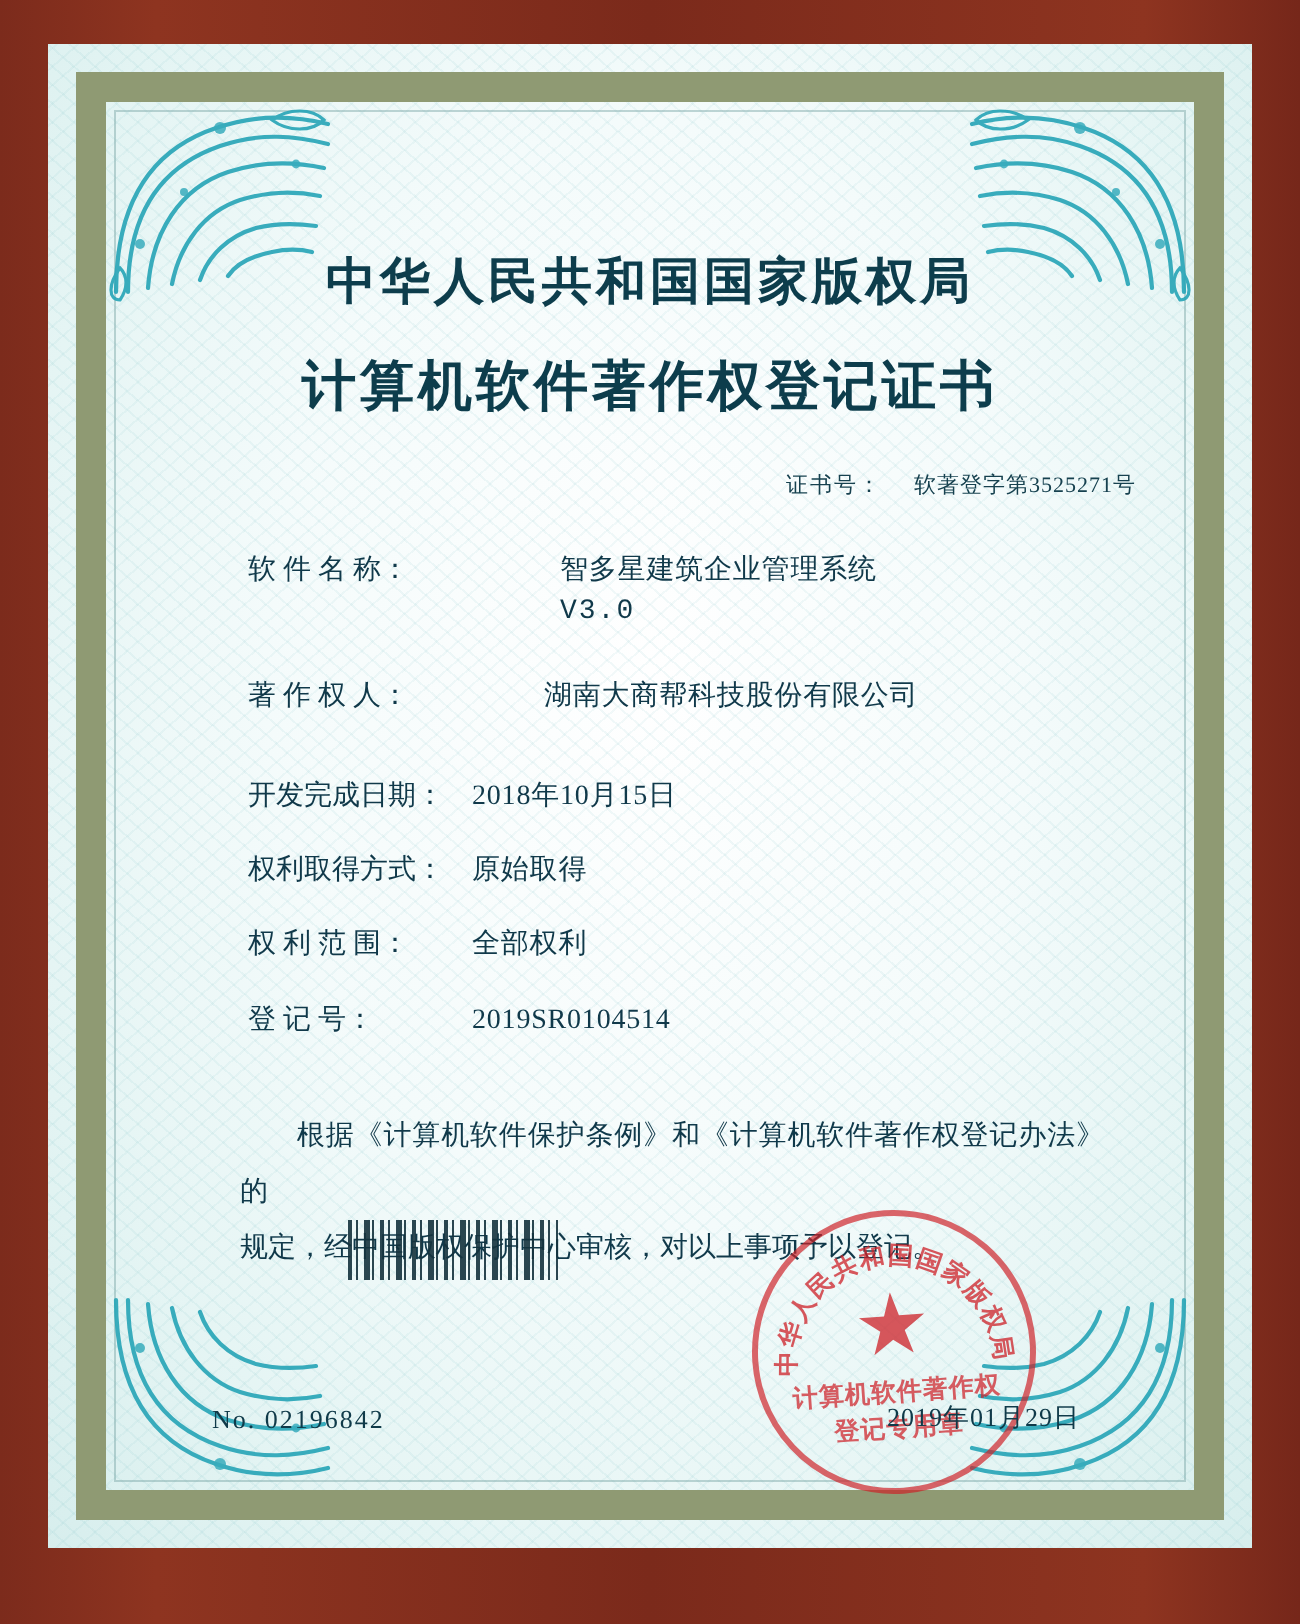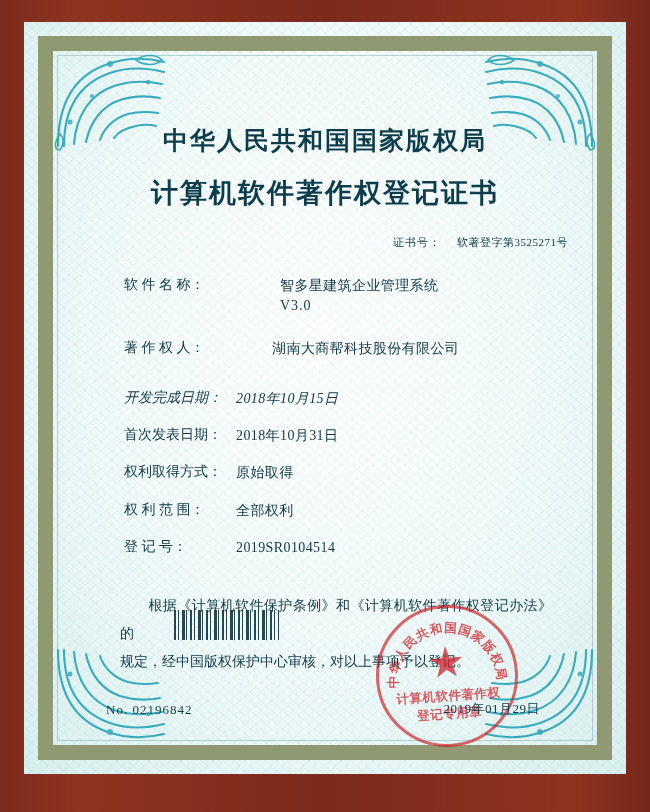--- a/index.html
+++ b/index.html
@@ -151,23 +151,24 @@
   }
   .field-value {
     flex: 1;
     letter-spacing: 0.4px;
     line-height: 1.45;
   }
   #software-name-row { margin-top: 26px; gap: 44px; }
   #software-version {
     display: block;
     letter-spacing: 1px;
+    font-family: Liberation Mono, monospace;
   }
   #author-row { margin-top: 22px; gap: 36px; }
-  #dev-date-row { margin-top: 30px; font-style: italic; }
+  #dev-date-row { margin-top: 30px; }
 
   
   #statement {
     margin-top: 34px;
     padding: 0 22px 0 44px;
     font-size: 14px;
     line-height: 2.0;
     color: #10394a;
     text-align: justify;
   }
@@ -360,24 +361,20 @@
       <div class="field-row" id="author-row">
         <span class="field-label">著 作 权 人：</span>
         <span class="field-value">湖南大商帮科技股份有限公司</span>
       </div>
 
       <div class="field-row" id="dev-date-row">
         <span class="field-label">开发完成日期：</span>
         <span class="field-value">2018年10月15日</span>
       </div>
 
-      <div class="field-row">
-        <span class="field-label">首次发表日期：</span>
-        <span class="field-value">2018年10月31日</span>
-      </div>
 
       <div class="field-row">
         <span class="field-label">权利取得方式：</span>
         <span class="field-value">原始取得</span>
       </div>
 
       <div class="field-row">
         <span class="field-label">权 利 范 围：</span>
         <span class="field-value">全部权利</span>
       </div>

